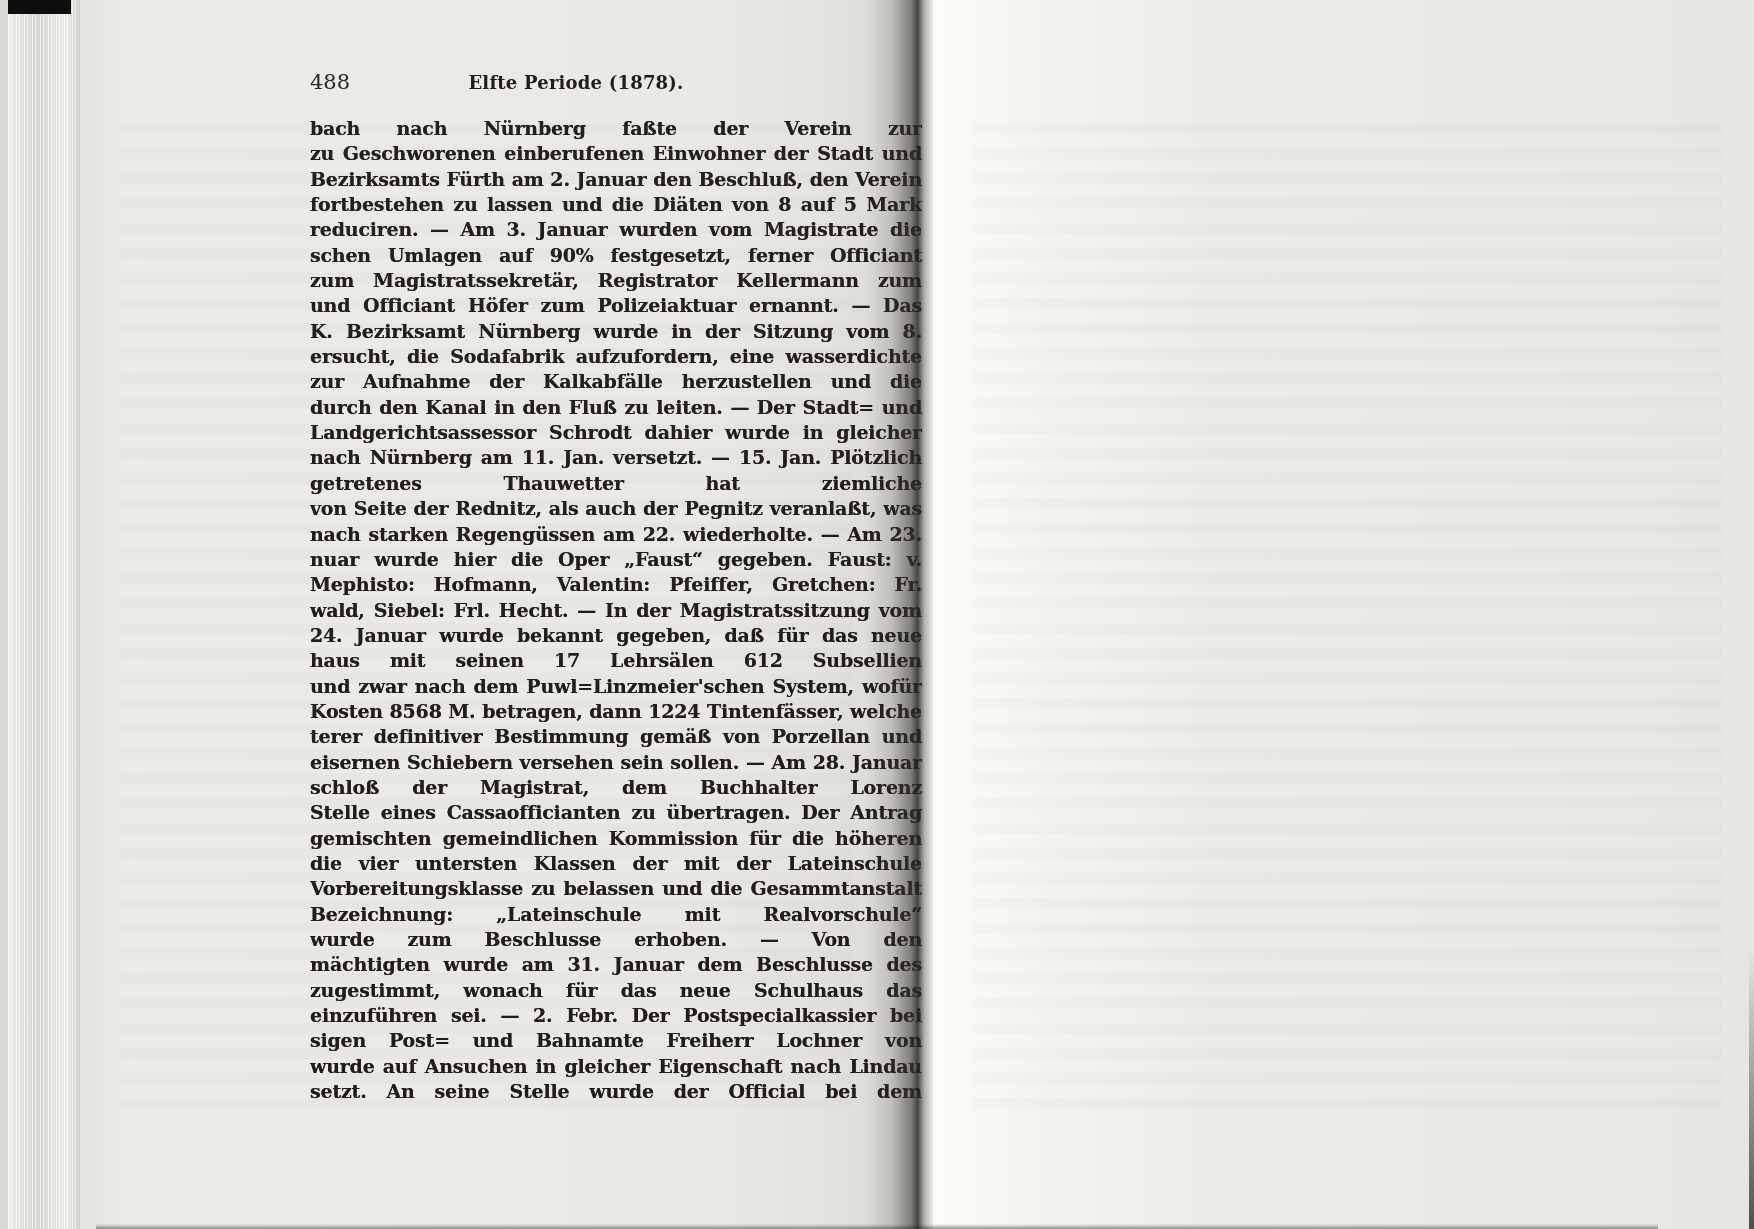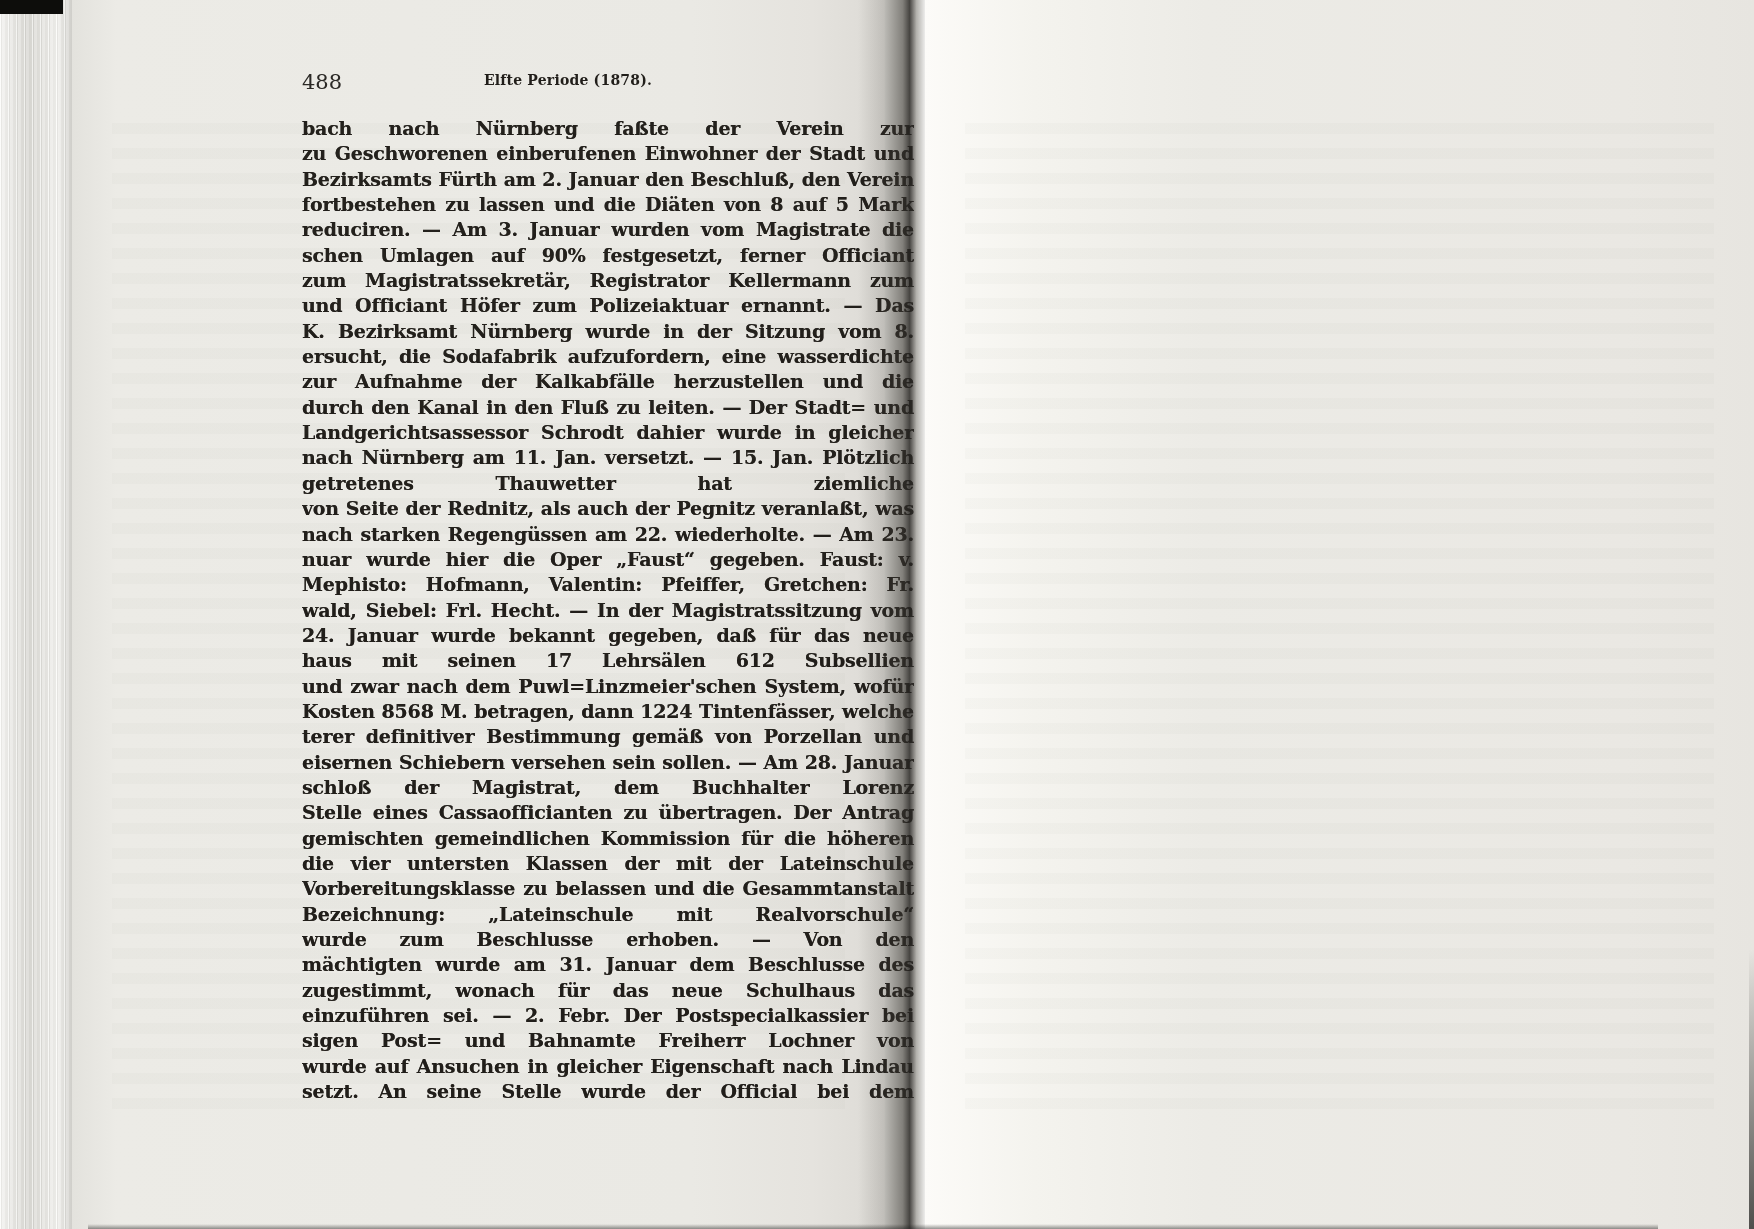--- a/index.html
+++ b/index.html
@@ -1,21 +1,21 @@
 <!DOCTYPE html>
 <html style="--paper: #eae8e3; --paper-bright: #fcfbf8; --ink: #211e1a; --gutter-shadow: #262421;"><head>
 <meta charset="utf-8">
 <style>
   html,body{margin:0;padding:0;}
   body{
     width:1754px;height:1229px;position:relative;overflow:hidden;
     background:#d9d8d3;
     font-family:"DejaVu Serif", serif;
   }
-  .spread{position:absolute;inset:0;}
+  .spread{position:absolute;inset:0;margin-left:8px;}
 
   
   .page-stack{
     position:absolute;left:0;top:0;width:72px;height:1229px;
     background:
       repeating-linear-gradient(90deg,
         #fbfbf8 0px,#fbfbf8 1px,
         #d7d6d1 1px,#d7d6d1 2px,
         #ecebe7 2px,#ecebe7 5px,
         #e1e0db 5px,#e1e0db 8px);
@@ -56,21 +56,21 @@
       rgba(255,255,255,.85) 80%,
       rgba(255,255,255,0) 100%);
   }
 
   
   .page-header{position:absolute;top:72px;height:30px;}
   .page-left  .page-header{left:230px;width:612px;}
   .page-header{position:absolute;}
   .running-header{
     position:absolute;left:0;right:0;text-align:center;
-    font-weight:700;font-size:14px;color:var(--ink,#211e1a);
+    font-weight:700;font-size:18px;color:var(--ink,#211e1a);
     letter-spacing:.2px;
   }
   .page-left  .running-header{transform:translateX(-40px);}
   .page-number{
     position:absolute;top:-2px;font-size:21px;color:#2b2926;font-weight:400;
   }
   .page-number.num-left{left:0;}
 
   
   .text-block{position:absolute;top:116px;color:var(--ink,#211e1a);}

